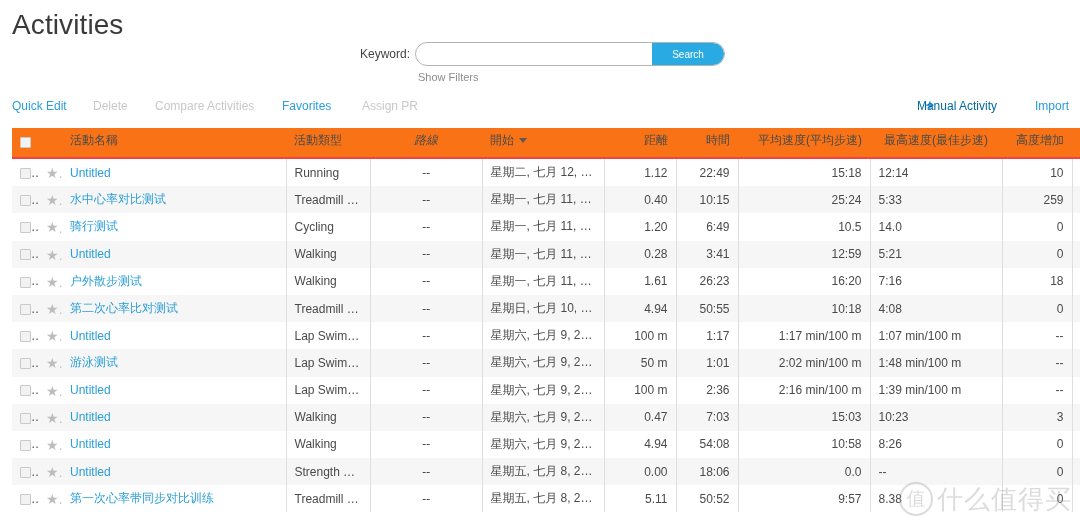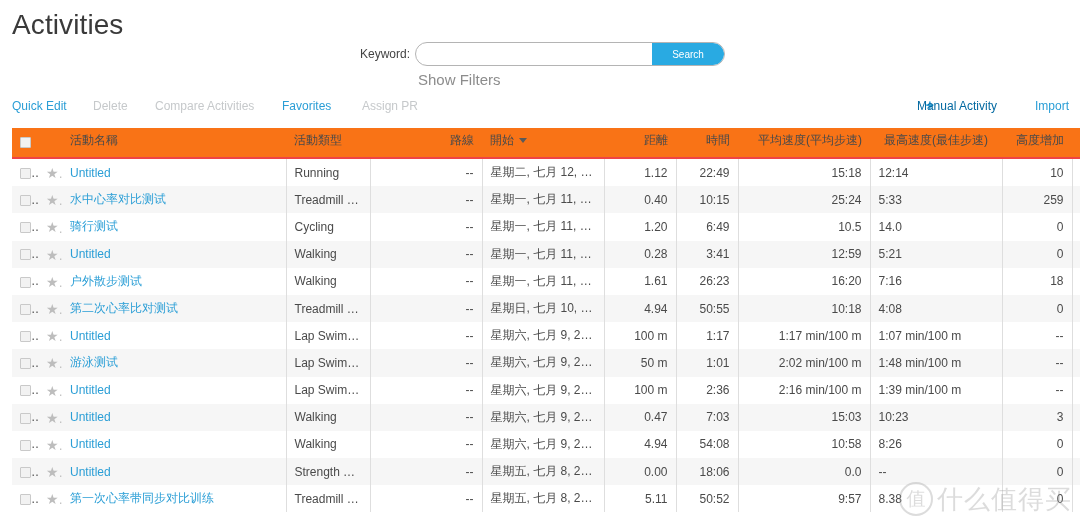--- a/index.html
+++ b/index.html
@@ -79,21 +79,21 @@
     font-family: "Liberation Sans", "DejaVu Sans", sans-serif;
     font-size: 10px;
     cursor: pointer;
     border-radius: 0 13px 13px 0;
     padding: 0;
   }
   #show-filters {
     position: absolute;
     left: 58px;
     top: 29px;
-    font-size: 15px;
+    font-size: 11px;
     color: #8c8c8c;
     cursor: pointer;
   }
 
   
   #toolbar {
     position: absolute;
     left: 0;
     top: 99px;
     width: 1080px;
@@ -156,21 +156,21 @@
     text-overflow: ellipsis;
     vertical-align: middle;
   }
   #activities-table tbody tr:nth-child(odd)  { background: #ffffff; }
   #activities-table tbody tr:nth-child(even) { background: #f6f6f6; }
 
   .col-check { width: 26px;  text-align: left; }
   .col-star  { width: 24px;  text-align: left; }
   .col-name  { width: 224px; text-align: left; }
   .col-type  { width: 84px;  text-align: left; }
-  .col-route { width: 112px; text-align: right; }
+  .col-route { width: 112px; text-align: center; font-style: italic; }
   .col-start { width: 122px; text-align: left; }
   .col-dist  { width: 72px;  text-align: right; }
   .col-time  { width: 62px;  text-align: right; }
   .col-avgsp { width: 132px; text-align: right; }
   .col-maxsp { width: 132px; }
   .col-elev  { width: 70px;  text-align: right; }
   .col-hr    { width: 60px;  text-align: right; }
 
   
   #activities-table thead th { border-right: 0; }

